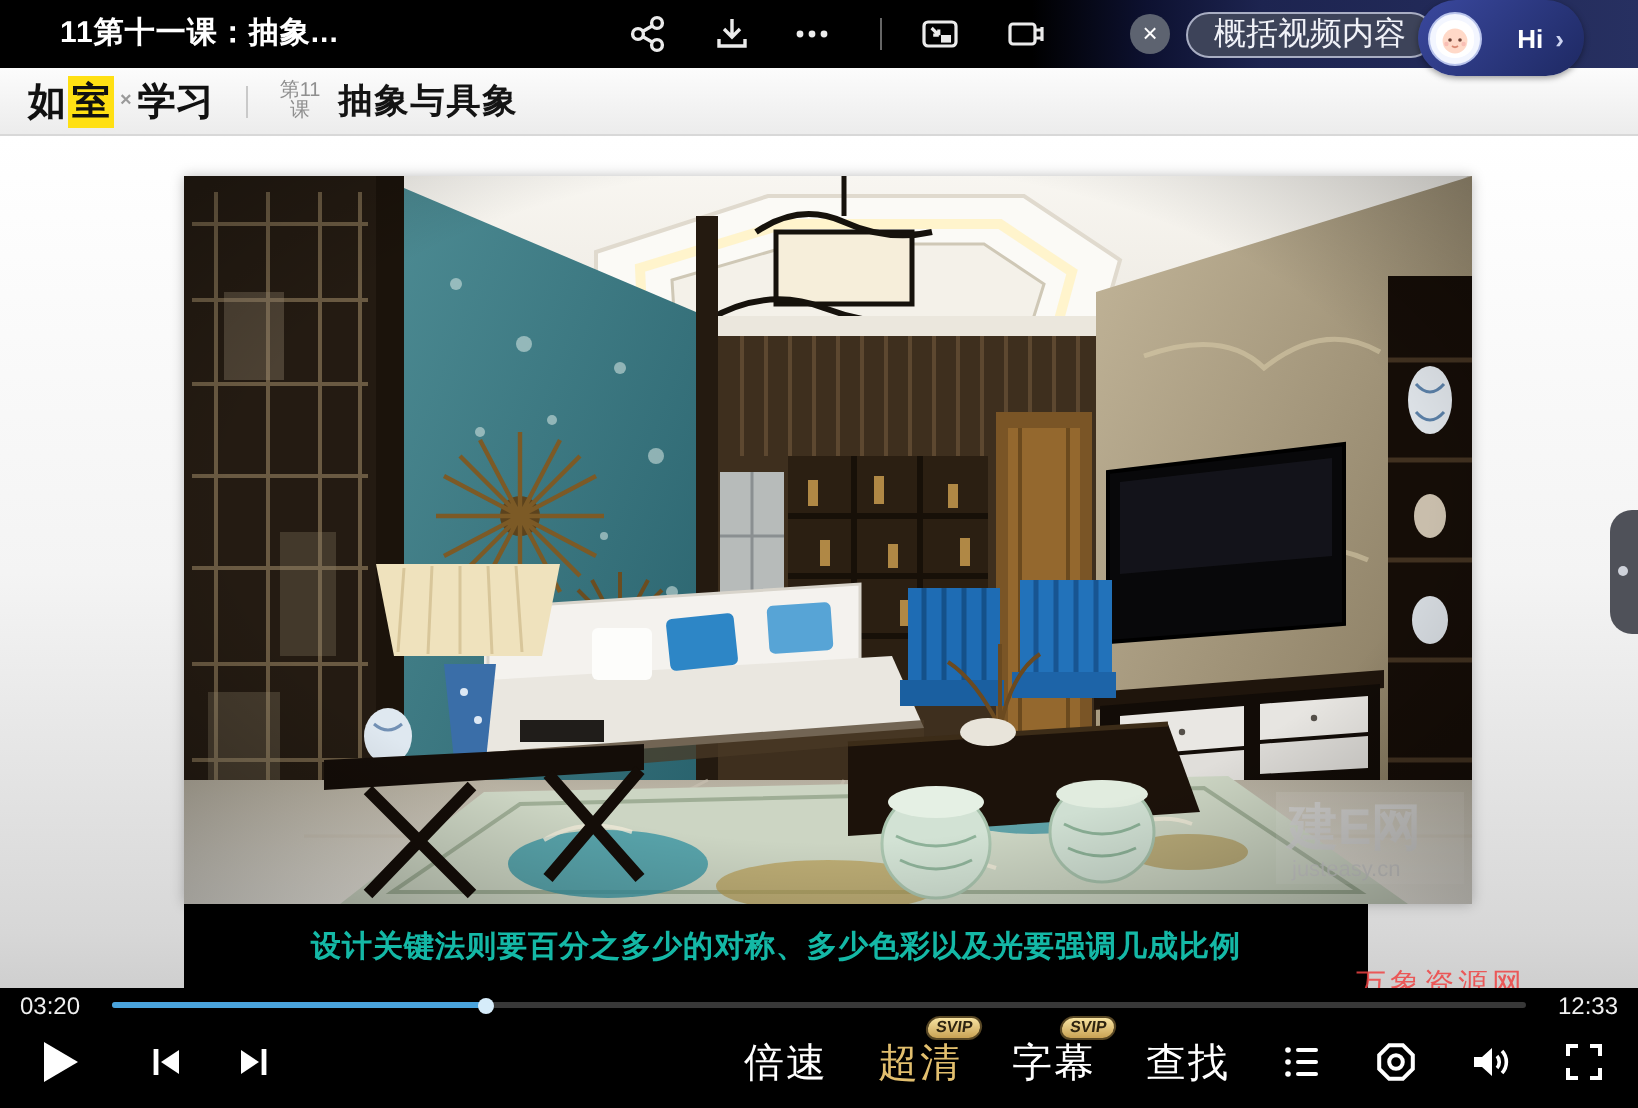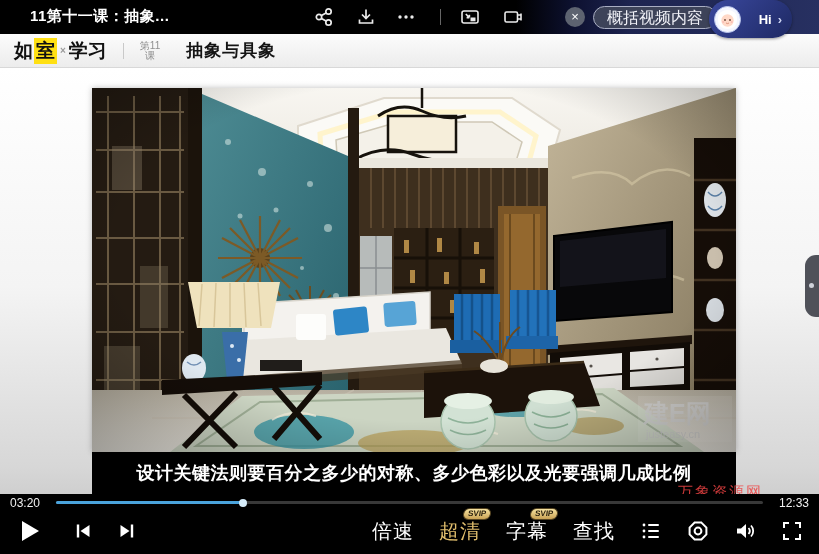--- a/index.html
+++ b/index.html
@@ -30,31 +30,31 @@
   
   .subheader { position:absolute; left:0; top:34px; width:819px; height:34px;
     background:linear-gradient(180deg,#fcfcfc,#ececec); border-bottom:1px solid #d8d8d8;
     display:flex; align-items:center; padding:0 14px; z-index:30; }
   .logo { display:flex; align-items:center; font-weight:800; color:#111; }
   .logo-ru { font-size:19px; }
   .logo-shi { font-size:19px; background:#ffe013; padding:0 2px; margin-left:1px; }
   .logo-x { font-size:10px; color:#9a9a9a; margin:0 3px; }
   .logo-study { font-size:19px; }
   .sh-divider { height:16px; border-left:1px solid #c9c9c9; margin:0 16px; }
-  .lesson-no { display:flex; flex-direction:column; align-items:center; color:#8f8f8f; font-size:10px; line-height:10px; margin-right:26px; }
+  .lesson-no { display:flex; flex-direction:column; align-items:center; color:#8f8f8f; font-size:10px; line-height:10px; margin-right:9px; }
   .lesson-title { font-size:17px; font-weight:bold; color:#141414; letter-spacing:1px; }
   .course-title { margin-left:auto; color:#8a8a8a; font-size:14px; letter-spacing:1px; }
 
   
   .stage { position:absolute; left:0; top:68px; width:819px; height:486px;
     background:linear-gradient(180deg,#ffffff 0%,#f4f4f4 45%,#d7d7d7 82%,#bdbdbd 100%); }
   .photo { position:absolute; left:92px; top:20px; width:644px; height:364px; background:#2a241c; box-shadow:0 0 6px rgba(0,0,0,.25); }
   .photo svg { display:block; width:644px; height:364px; }
-  .caption-band { position:absolute; left:92px; top:384px; width:644px; height:43px; background:#000;
-    color:#ffffff; font-size:18px; font-weight:bold; line-height:43px; text-align:center; letter-spacing:.5px; white-space:nowrap; }
+  .caption-band { position:absolute; left:92px; top:384px; width:592px; height:43px; background:#000;
+    color:#14b8a6; font-size:15px; font-weight:bold; line-height:43px; text-align:center; letter-spacing:.5px; white-space:nowrap; }
   .float-widget { position:absolute; right:-10px; top:187px; width:24px; height:62px; border-radius:11px;
     background:rgba(70,72,80,.95); z-index:25; cursor:pointer; }
   .float-widget::after { content:""; position:absolute; left:4px; top:28px; width:5px; height:5px; border-radius:50%; background:#cfd2da; }
 
   
   .wm-name { position:absolute; right:56px; top:483px; color:#ef4444; font-size:15px; letter-spacing:2px; opacity:.85; z-index:21; pointer-events:none; }
   .wm-url { position:absolute; left:452px; top:500px; color:#8d8d8d; font-size:23px; letter-spacing:1px;
     font-family:"DejaVu Sans Mono","Liberation Mono",monospace; opacity:.8; z-index:21; pointer-events:none; }
 
   

